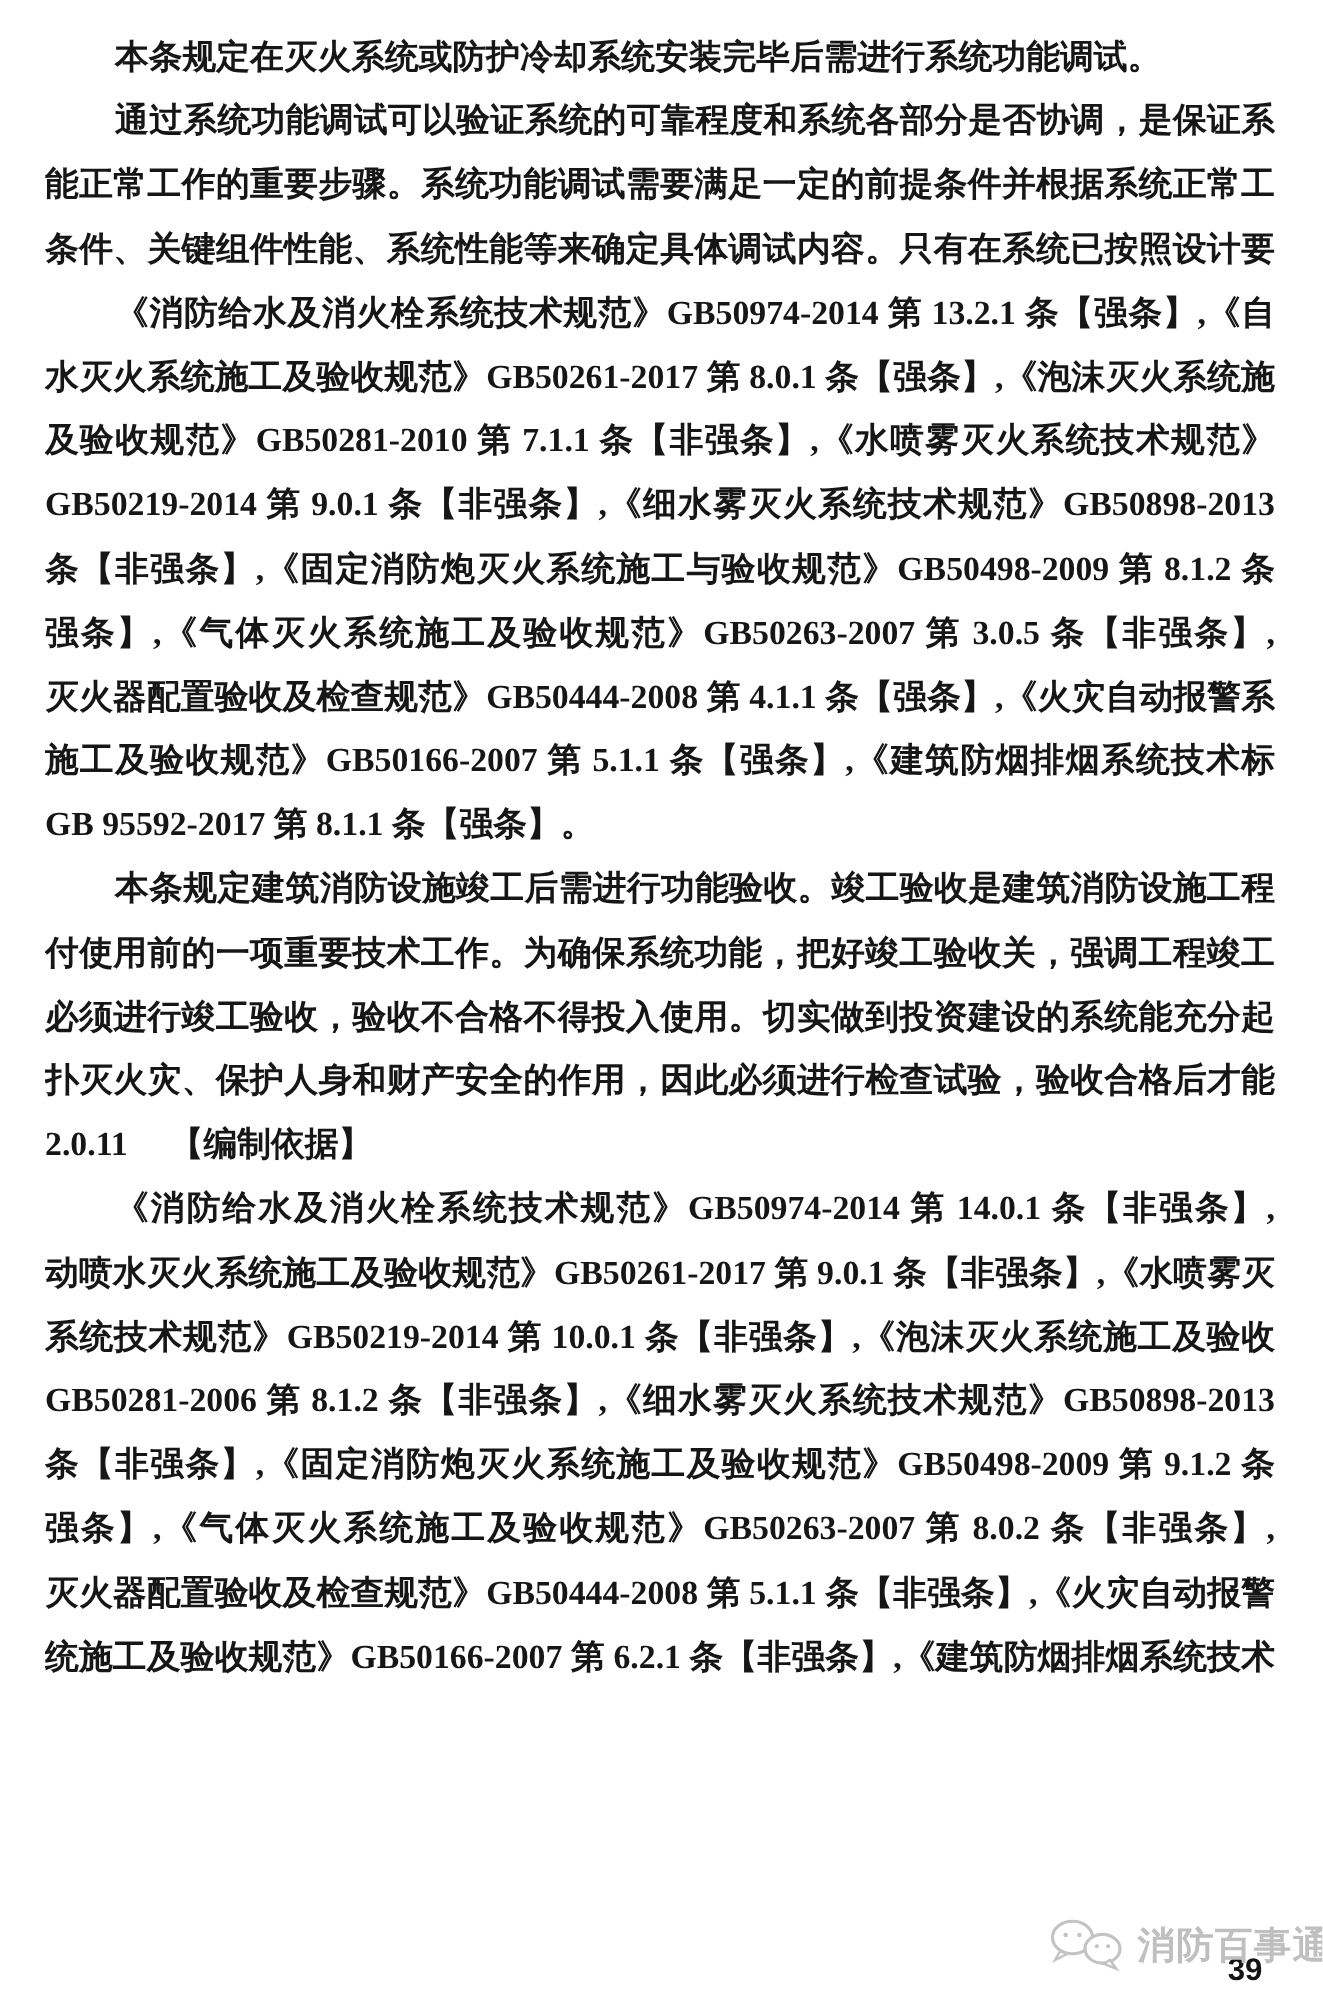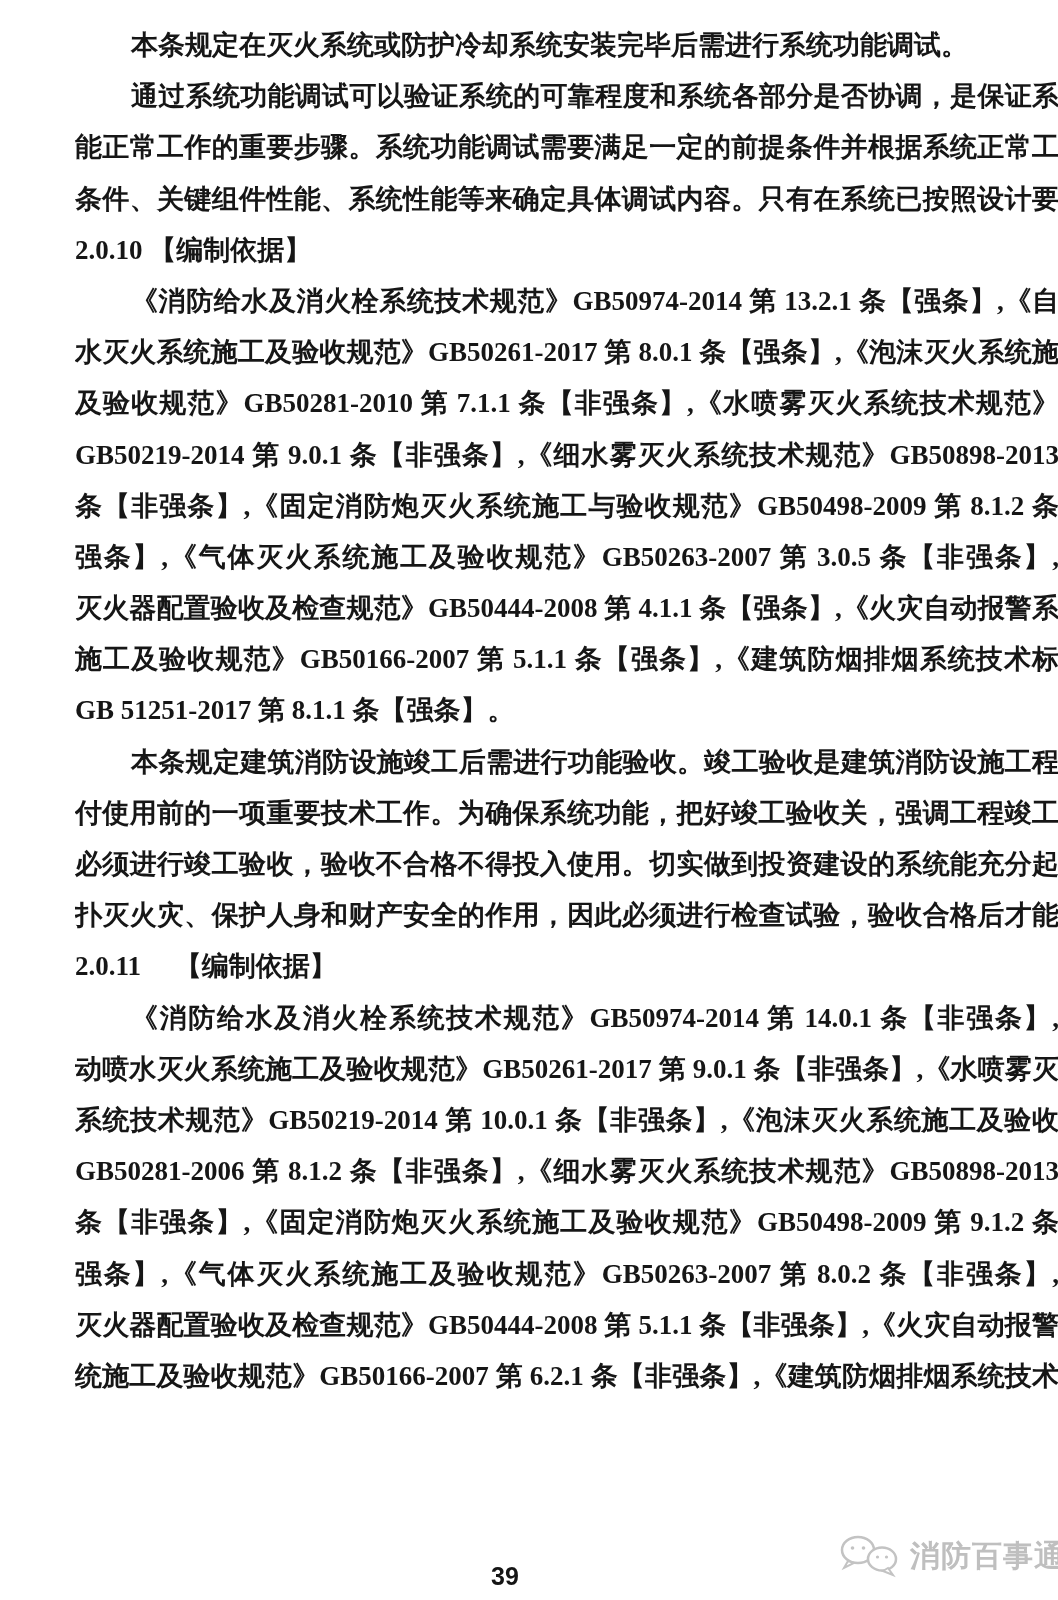--- a/index.html
+++ b/index.html
@@ -13,21 +13,20 @@
     height: 1600px;
     background: #ffffff;
     overflow: hidden;
     font-family: "Liberation Serif", "DejaVu Serif", serif;
   }
   .textblock {
     position: absolute;
     left: 36px;
     top: 20px;
     width: 984px;
-    margin-left: 39px;
   }
   .tline {
     height: 51.2px;
     line-height: 51.2px;
     font-size: 27px;
     color: #161616;
     font-weight: 600;
     overflow: hidden;
   }
   .tline.justify {
@@ -39,21 +38,21 @@
   }
   .tline.heading {
     font-weight: 700;
     text-align: left;
   }
   .pagenum {
     position: absolute;
     top: 1562px;
     left: 0;
     width: 1010px;
-    text-align: center;
+    text-align: right;
     font-size: 25px;
     font-weight: 700;
     color: #151515;
     font-family: "Liberation Sans", "DejaVu Sans", sans-serif;
   }
   .watermark {
     position: absolute;
     left: 838px;
     top: 1534px;
     display: flex;
@@ -79,30 +78,29 @@
 </head>
 <body>
 
 <div class="page">
 
   <div class="textblock">
       <div class="tline indent">本条规定在灭火系统或防护冷却系统安装完毕后需进行系统功能调试。</div>
       <div class="tline justify indent">通过系统功能调试可以验证系统的可靠程度和系统各部分是否协调，是保证系统</div>
       <div class="tline justify">能正常工作的重要步骤。系统功能调试需要满足一定的前提条件并根据系统正常工作</div>
       <div class="tline justify">条件、关键组件性能、系统性能等来确定具体调试内容。只有在系统已按照设计要求</div>
-      <div class="tline heading">2.0.10 【编制依据】</div>
       <div class="tline justify indent">《消防给水及消火栓系统技术规范》GB50974-2014 第 13.2.1 条【强条】,《自动喷</div>
       <div class="tline justify">水灭火系统施工及验收规范》GB50261-2017 第 8.0.1 条【强条】,《泡沫灭火系统施工</div>
       <div class="tline justify">及验收规范》GB50281-2010 第 7.1.1 条【非强条】,《水喷雾灭火系统技术规范》</div>
       <div class="tline justify">GB50219-2014 第 9.0.1 条【非强条】,《细水雾灭火系统技术规范》GB50898-2013 第 5.0.1</div>
       <div class="tline justify">条【非强条】,《固定消防炮灭火系统施工与验收规范》GB50498-2009 第 8.1.2 条【非</div>
       <div class="tline justify">强条】,《气体灭火系统施工及验收规范》GB50263-2007 第 3.0.5 条【非强条】,《建筑</div>
       <div class="tline justify">灭火器配置验收及检查规范》GB50444-2008 第 4.1.1 条【强条】,《火灾自动报警系统</div>
       <div class="tline justify">施工及验收规范》GB50166-2007 第 5.1.1 条【强条】,《建筑防烟排烟系统技术标准》</div>
-      <div class="tline">GB 51251-2017 第 8.1.1 条【强条】。</div>
+      <div class="tline">GB 95592-2017 第 8.1.1 条【强条】。</div>
       <div class="tline justify indent">本条规定建筑消防设施竣工后需进行功能验收。竣工验收是建筑消防设施工程交</div>
       <div class="tline justify">付使用前的一项重要技术工作。为确保系统功能，把好竣工验收关，强调工程竣工后</div>
       <div class="tline justify">必须进行竣工验收，验收不合格不得投入使用。切实做到投资建设的系统能充分起到</div>
       <div class="tline justify">扑灭火灾、保护人身和财产安全的作用，因此必须进行检查试验，验收合格后才能投</div>
       <div class="tline heading">2.0.11 　【编制依据】</div>
       <div class="tline justify indent">《消防给水及消火栓系统技术规范》GB50974-2014 第 14.0.1 条【非强条】, 《自</div>
       <div class="tline justify">动喷水灭火系统施工及验收规范》GB50261-2017 第 9.0.1 条【非强条】,《水喷雾灭火</div>
       <div class="tline justify">系统技术规范》GB50219-2014 第 10.0.1 条【非强条】,《泡沫灭火系统施工及验收规范》</div>
       <div class="tline justify">GB50281-2006 第 8.1.2 条【非强条】,《细水雾灭火系统技术规范》GB50898-2013 第 6.0.1</div>
       <div class="tline justify">条【非强条】,《固定消防炮灭火系统施工及验收规范》GB50498-2009 第 9.1.2 条【非</div>

